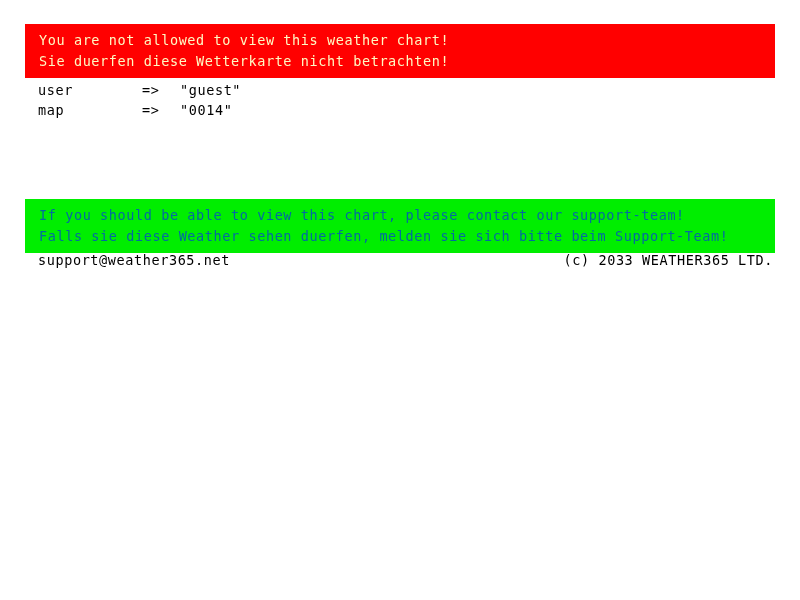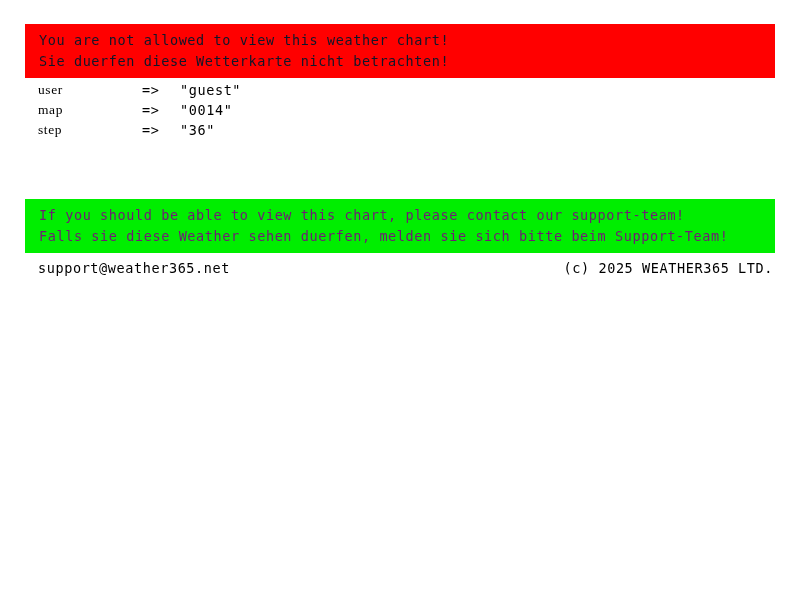--- a/index.html
+++ b/index.html
@@ -25,53 +25,53 @@
     left: 25px;
     width: 750px;
     box-sizing: border-box;
     padding: 6px 14px;
     letter-spacing: 0.6px;
     line-height: 21px;
   }
   .banner-error {
     top: 24px;
     background: #ff0000;
-    color: #0f172a;
+    color: #fef9c3;
   }
   .banner-info {
     top: 199px;
     background: #00ee00;
-    color: #701a75;
+    color: #0369a1;
   }
   .banner div {
     white-space: pre;
   }
   .details {
     position: absolute;
     left: 38px;
     top: 80px;
     line-height: 20px;
   }
   .details table {
     border-collapse: collapse;
   }
   .details td {
     padding: 0;
     white-space: pre;
     letter-spacing: 0.6px;
     line-height: 20px;
     vertical-align: top;
   }
-  .col-key { width: 104px; font-family: Liberation Serif, serif; }
+  .col-key { width: 104px; }
   .col-arrow { width: 38px; }
   .col-val { }
   .footer {
     position: absolute;
     left: 38px;
-    top: 258px;
+    top: 250px;
     width: 735px;
     display: flex;
     justify-content: space-between;
     letter-spacing: 0.6px;
     line-height: 20px;
   }
   .footer span { white-space: pre; }
 </style>
 </head>
 <body>
@@ -89,32 +89,27 @@
           <tr>
         <td class="col-key">user</td>
         <td class="col-arrow">=&gt;</td>
         <td class="col-val">"guest"</td>
       </tr>
       <tr>
         <td class="col-key">map</td>
         <td class="col-arrow">=&gt;</td>
         <td class="col-val">"0014"</td>
       </tr>
-      <tr>
-        <td class="col-key">step</td>
-        <td class="col-arrow">=&gt;</td>
-        <td class="col-val">"36"</td>
-      </tr>
     </tbody>
       </table>
   </div>
 
   <div class="banner banner-info">
     <div>If you should be able to view this chart, please contact our support-team!</div>
     <div>Falls sie diese Weather sehen duerfen, melden sie sich bitte beim Support-Team!</div>
   </div>
 
   <div class="footer">
     <span>support@weather365.net</span>
-    <span>(c) 2025 WEATHER365 LTD.</span>
+    <span>(c) 2033 WEATHER365 LTD.</span>
   </div>
 
 </div>
 
 </body></html>

